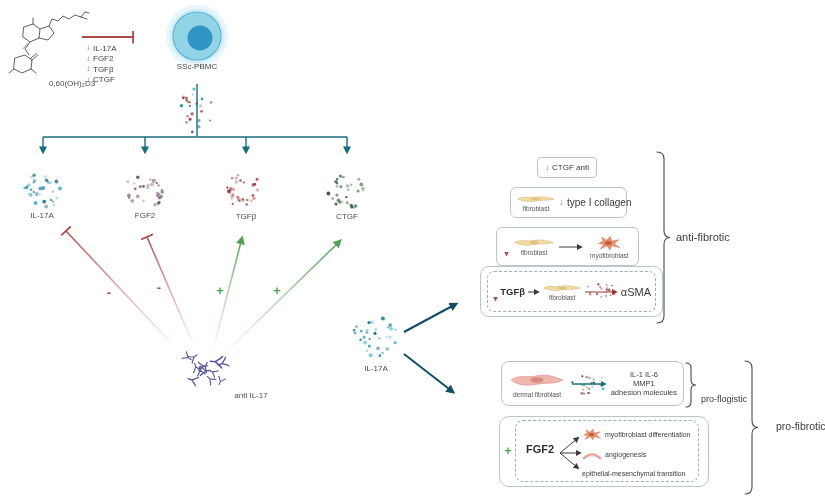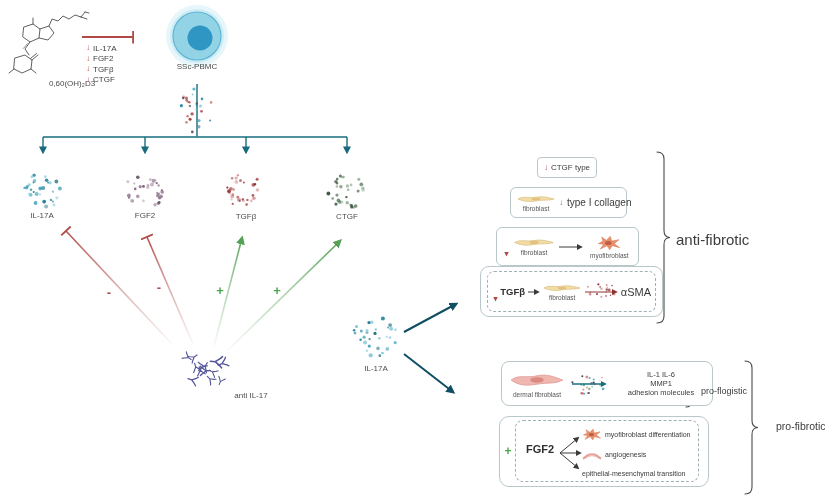--- a/index.html
+++ b/index.html
@@ -380,21 +380,21 @@
   <div class="sign m" style="left:109px;top:292px;">-</div>
   <div class="sign m" style="left:159px;top:287px;">-</div>
   <div class="sign p" style="left:220px;top:290px;">+</div>
   <div class="sign p" style="left:277px;top:290px;">+</div>
 
   <div class="lbl" style="left:203px;top:391px;margin-left:48px;">anti IL-17</div>
   <div class="lbl" style="left:376px;top:364px;">IL-17A</div>
 
   <div class="box" style="left:537px;top:157px;width:60px;height:21px;border-radius:4px;justify-content:center;gap:3px;">
     <span class="da">↓</span>
-    <span class="btxt">CTGF type</span>
+    <span class="btxt">CTGF anti</span>
   </div>
 
   <div class="box" style="left:510px;top:187px;width:117px;height:31px;border-radius:6px;gap:4px;padding:0 6px;">
     <div class="stack">
       <svg width="38" height="10">
           <use href="#icoFibro" width="38" height="10"></use>
         </svg>
       <span class="cellLbl">fibroblast</span>
     </div>
     <span class="da">↓</span>
@@ -458,23 +458,23 @@
           <circle cx="23.3" cy="10.1" r="0.8" fill="#cf8684" opacity="0.72"></circle>
           <circle cx="17.1" cy="4.9" r="0.9" fill="#8f3432" opacity="0.70"></circle>
           <circle cx="18.3" cy="14.7" r="1.0" fill="#8f3432" opacity="0.47"></circle>
           <circle cx="29.1" cy="3.6" r="0.8" fill="#b04a48" opacity="0.99"></circle>
         </g>
       <line x1="2" y1="10" x2="33" y2="10" stroke="#8f3432" stroke-width="1" marker-end="url(#mDarkRed)"></line>
     </svg>
     <span class="btxt" style="font-size:11px;">αSMA</span>
   </div>
 
-  <div class="blbl" style="left:676px;top:231px;font-size:15px;">anti-fibrotic</div>
-
-  <div class="box" style="left:501px;top:361px;width:212px;height:45px;border-radius:8px;gap:4px;padding:0 6px;">
+  <div class="blbl" style="left:676px;top:231px;font-size:11px;">anti-fibrotic</div>
+
+  <div class="box" style="left:501px;top:361px;width:183px;height:45px;border-radius:8px;gap:4px;padding:0 6px;">
     <div class="stack">
       <svg width="58" height="20">
           <use href="#icoDermal" width="58" height="20"></use>
         </svg>
       <span class="cellLbl">dermal fibroblast</span>
     </div>
     <svg width="42" height="26">
       <g>
           <circle cx="17.1" cy="16.4" r="1.0" fill="#e2a33e" opacity="0.91"></circle>
           <circle cx="19.6" cy="6.9" r="1.0" fill="#2e93a8" opacity="0.80"></circle>
@@ -502,21 +502,21 @@
           <circle cx="22.2" cy="15.8" r="1.0" fill="#2e93a8" opacity="0.46"></circle>
         </g>
       <line x1="2" y1="13" x2="35" y2="13" stroke="#1b6f80" stroke-width="1.3" marker-end="url(#mTealSm)"></line>
     </svg>
     <div class="medcol">
       <span>IL-1 IL-6</span>
       <span>MMP1</span>
       <span>adhesion molecules</span>
     </div>
   </div>
-  <div class="blbl" style="left:701px;top:386px;font-size:9px;text-align:right;">pro-flogistic</div>
+  <div class="blbl" style="left:701px;top:394px;font-size:9px;text-align:right;">pro-flogistic</div>
 
   <div class="box" style="left:499px;top:416px;width:210px;height:71px;border-radius:10px;"></div>
   <div class="sign p" style="font-size: 12px; left: 508px; top: 451px;" style2="">+</div>
   <div class="inner" style="left:515px;top:420px;width:184px;height:62px;border-radius:8px;">
     <div style="position:relative;width:100%;height:100%;">
       <span class="factor" style="position:absolute;left:10px;top:22px;font-size:11px;">FGF2</span>
       <svg style="position:absolute;left:42px;top:8px;" width="26" height="46">
         <line x1="2" y1="24" x2="20" y2="9" stroke="#3a3a3a" stroke-width="1" marker-end="url(#mBlack)"></line>
         <line x1="2" y1="24" x2="22" y2="24" stroke="#3a3a3a" stroke-width="1" marker-end="url(#mBlack)"></line>
         <line x1="2" y1="24" x2="20" y2="39" stroke="#3a3a3a" stroke-width="1" marker-end="url(#mBlack)"></line>

